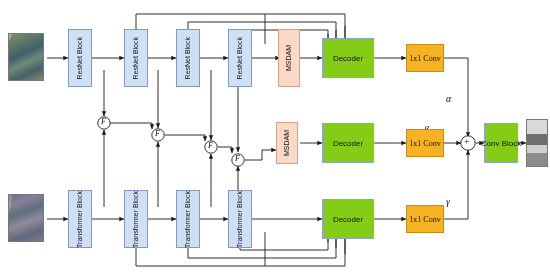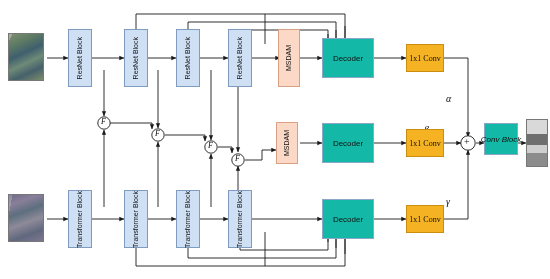--- a/index.html
+++ b/index.html
@@ -8,21 +8,21 @@
   svg.wires{position:absolute;left:0;top:0;width:550px;height:279px;}
 
   .node{position:absolute;box-sizing:border-box;border:1px solid #5b6b7c;
         display:flex;align-items:center;justify-content:center;text-align:center;}
   .vtext{writing-mode:vertical-rl;transform:rotate(180deg);white-space:nowrap;}
   .htext{white-space:nowrap;}
 
   .blk-blue{background:#cfe0f4;border-color:#7f9bbd;color:#111;}
   .blk-peach{background:#fbd9c6;border-color:#d9a183;color:#111;}
   .blk-orange{background:#f5b324;border-color:#c98d10;color:#111;font-family:Liberation Serif, serif;}
-  .blk-deco{background:#14b8a6;border-color:#8ba6c6;color:#111;}
+  .blk-deco{background:#84cc16;border-color:#8ba6c6;color:#111;}
 
   .img{position:absolute;box-sizing:border-box;border:1px solid #777;overflow:hidden;}
   .img i{display:block;width:100%;height:100%;}
 
   .greek{position:absolute;font-style:italic;font-family:"Liberation Serif",serif;color:#111;}
   .lbl{font-size:7px;line-height:8px;letter-spacing:0px;}
   .lbl9{font-size:8px;line-height:9px;}
 </style>
 </head>
 <body>
@@ -179,17 +179,17 @@
   <div class="node blk-blue lbl" style="left:228px;top:190px;width:24px;height:58px;">
     <span class="vtext">Transformer Block</span>
   </div>
   <div class="node blk-deco lbl9" style="left:322px;top:199px;width:52px;height:40px;">
     <span class="htext">Decoder</span>
   </div>
   <div class="node blk-orange lbl9" style="left:406px;top:205px;width:38px;height:28px;">
     <span class="htext">1x1 Conv</span>
   </div>
 
-  <div class="node blk-deco lbl9" style="left:484px;top:123px;width:34px;height:32px;font-style:italic;">
+  <div class="node blk-deco lbl9" style="left:484px;top:123px;width:34px;height:40px;">
     <span class="htext">Conv Block</span>
   </div>
 
 </div>
 
 </body></html>

